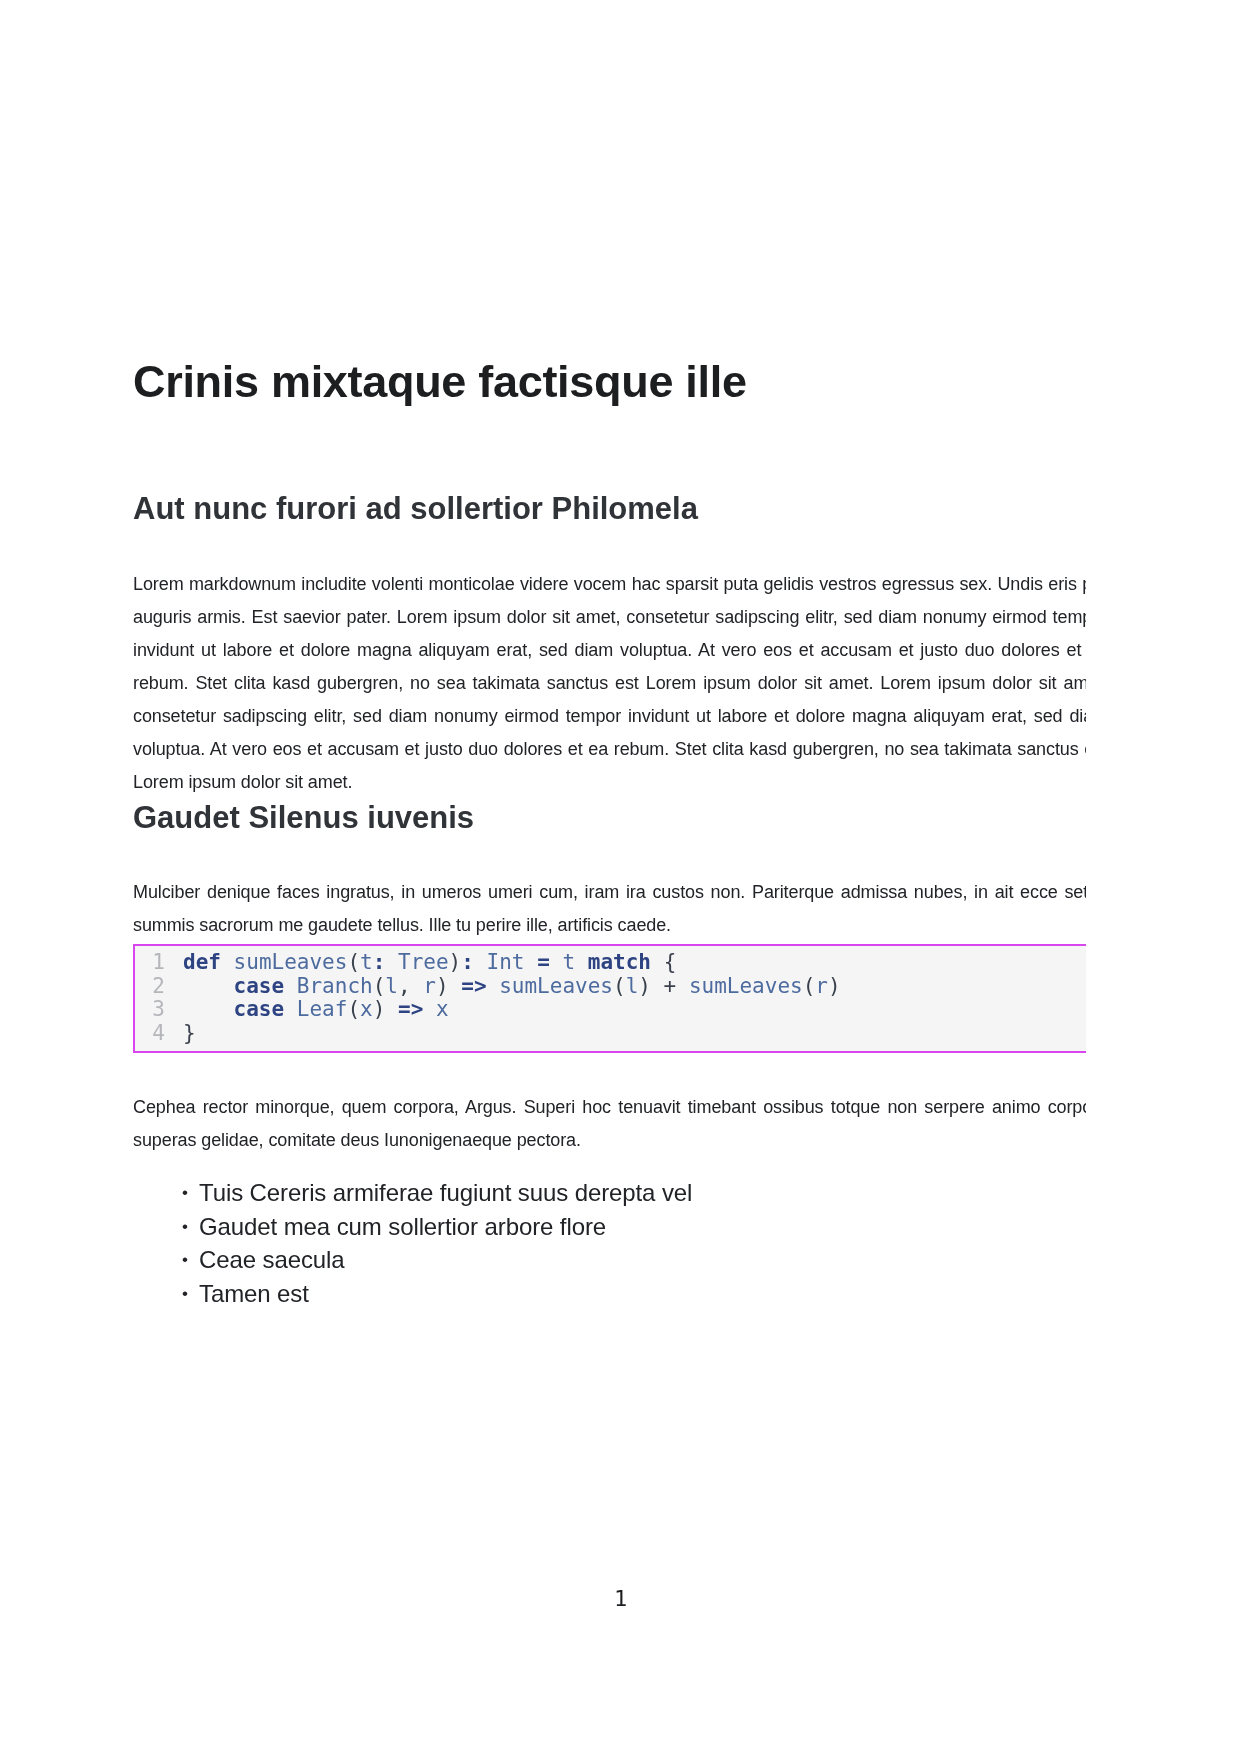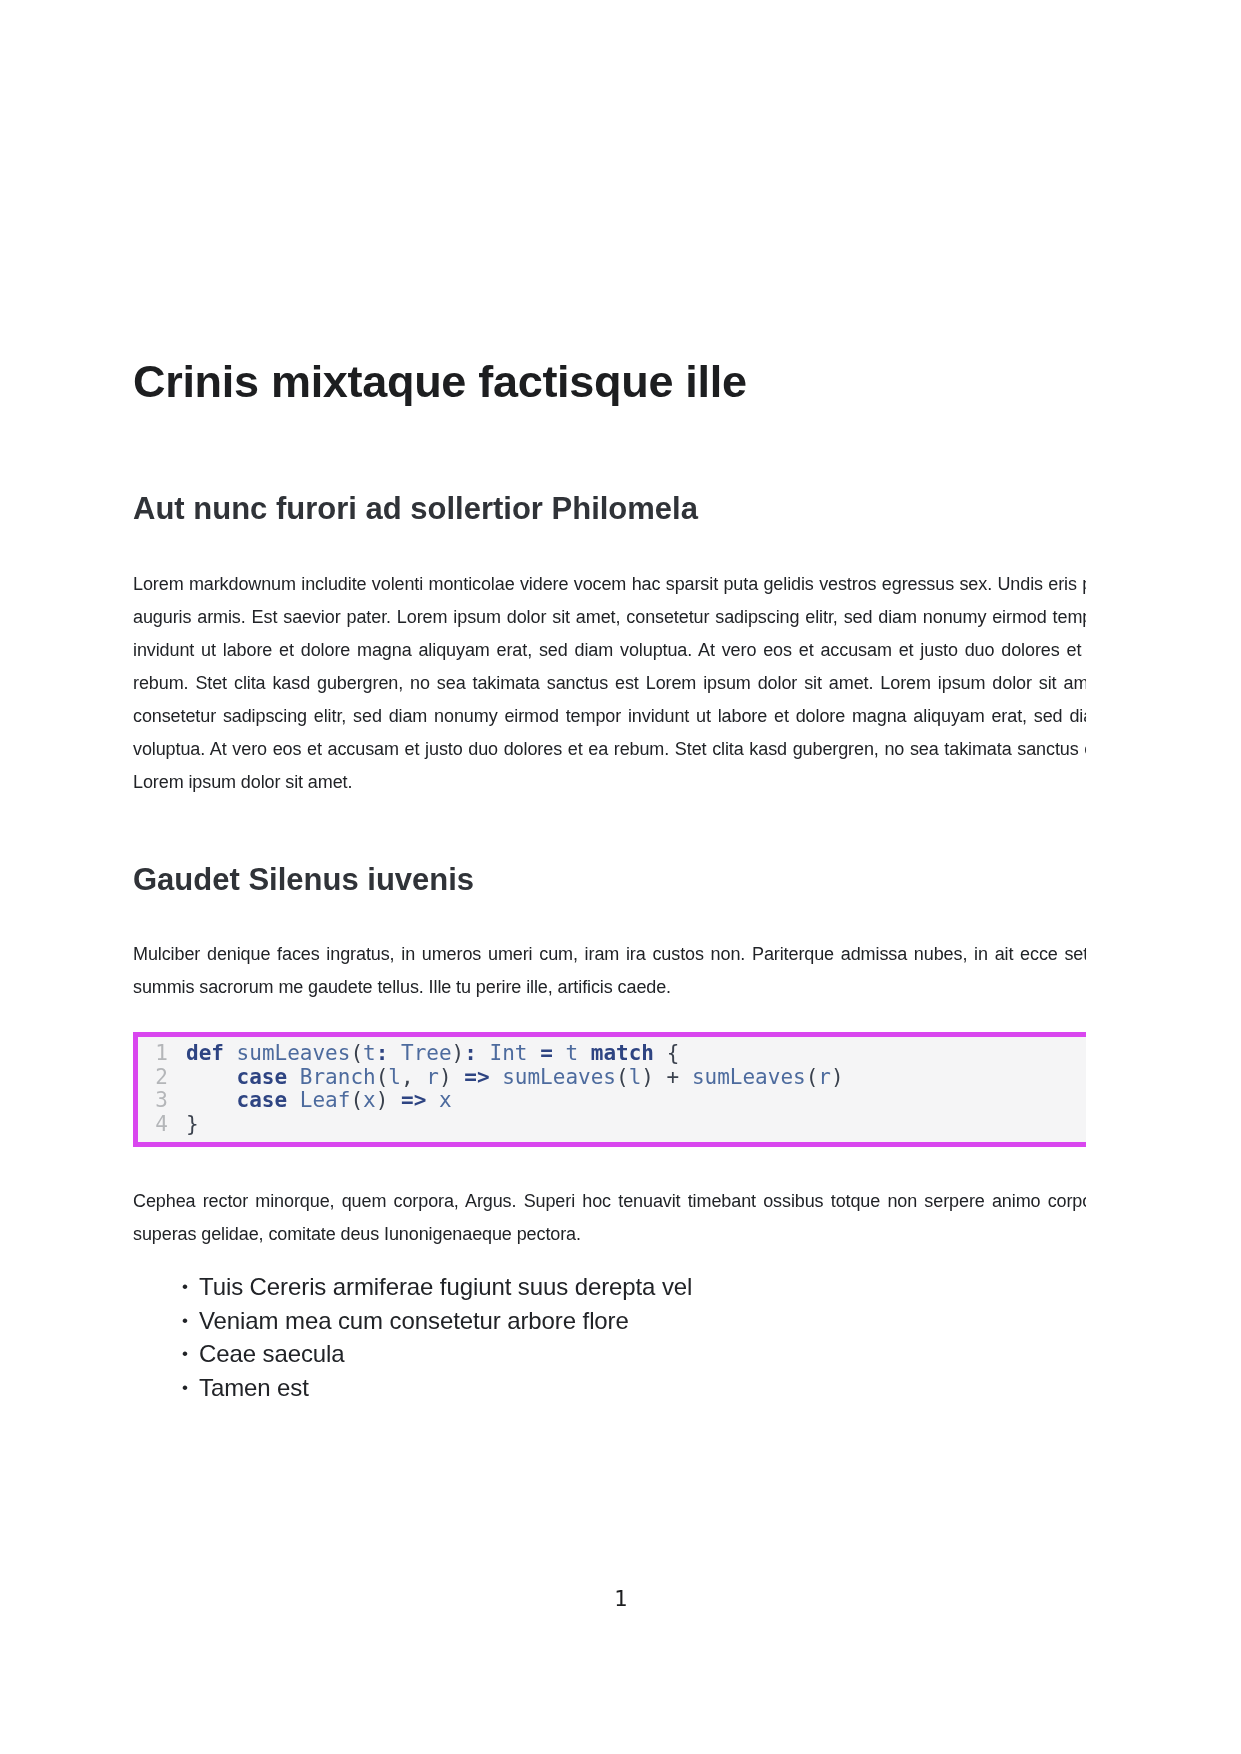--- a/index.html
+++ b/index.html
@@ -19,36 +19,36 @@
     font-weight:700; letter-spacing:-0.3px;
     color:#1d1e20;
   }
   h2.sec-heading {
     font-size:31px; line-height:38px;
     font-weight:700;
     color:#303338;
     margin:0;
   }
   h2.sec-heading.h-first { margin-top:83px; }
-  h2.sec-heading.h-second { margin-top:62px; }
+  h2.sec-heading.h-second { }
   p.body-text {
     margin:0;
     font-size:18px; line-height:33px;
     letter-spacing:-0.1px;
     color:#212327;
     text-align:justify;
     hyphens:manual;
   }
   p.p-lead   { margin-top:40px; }
   p.p-after-h{ margin-top:39px; }
   p.p-after-code { margin-top:38px; }
   .code-block {
-    margin-top:28px;
+    margin-top:2px;
     background:#f5f5f6;
-    border:5px solid #d946ef;
+    border:2px solid #d946ef;
     padding:5px 10px 6px 14px;
     font-family:"DejaVu Sans Mono","Liberation Mono",monospace;
     font-size:21px; line-height:23.5px;
   }
   .code-line { white-space:pre; }
   .ln {
     display:inline-block; width:16px; margin-right:18px;
     text-align:right; color:#b4b6b9;
   }
   .tk-k { color:#2e4482; font-weight:bold; }
@@ -100,21 +100,21 @@
         <div class="code-line"><span class="ln">1</span><span class="tk-k">def</span><span class="tk-p"> </span><span class="tk-i">sumLeaves</span><span class="tk-p">(</span><span class="tk-i">t</span><span class="tk-k">:</span><span class="tk-p"> </span><span class="tk-i">Tree</span><span class="tk-p">)</span><span class="tk-k">:</span><span class="tk-p"> </span><span class="tk-i">Int</span><span class="tk-p"> </span><span class="tk-k">=</span><span class="tk-p"> </span><span class="tk-i">t</span><span class="tk-p"> </span><span class="tk-k">match</span><span class="tk-p"> {</span></div>
         <div class="code-line"><span class="ln">2</span><span class="tk-p">    </span><span class="tk-k">case</span><span class="tk-p"> </span><span class="tk-i">Branch</span><span class="tk-p">(</span><span class="tk-i">l</span><span class="tk-p">, </span><span class="tk-i">r</span><span class="tk-p">) </span><span class="tk-k">=&gt;</span><span class="tk-p"> </span><span class="tk-i">sumLeaves</span><span class="tk-p">(</span><span class="tk-i">l</span><span class="tk-p">) + </span><span class="tk-i">sumLeaves</span><span class="tk-p">(</span><span class="tk-i">r</span><span class="tk-p">)</span></div>
         <div class="code-line"><span class="ln">3</span><span class="tk-p">    </span><span class="tk-k">case</span><span class="tk-p"> </span><span class="tk-i">Leaf</span><span class="tk-p">(</span><span class="tk-i">x</span><span class="tk-p">) </span><span class="tk-k">=&gt;</span><span class="tk-p"> </span><span class="tk-i">x</span></div>
         <div class="code-line"><span class="ln">4</span><span class="tk-p">}</span></div>
       </div>
 
     <p class="body-text p-after-code">Cephea rector minorque, quem corpora, Argus. Superi hoc tenuavit timebant ossibus totque non serpere animo corpore superas gelidae, comitate deus Iunonigenaeque pectora.</p>
 
     <ul class="bullet-list">
         <li>Tuis Cereris armiferae fugiunt suus derepta vel</li>
-        <li>Veniam mea cum consetetur arbore flore</li>
+        <li>Gaudet mea cum sollertior arbore flore</li>
         <li>Ceae saecula</li>
         <li>Tamen est</li>
       </ul>
 
   </main>
 
   <footer class="page-footer">
     <span class="page-number">1</span>
   </footer>
 </div>

